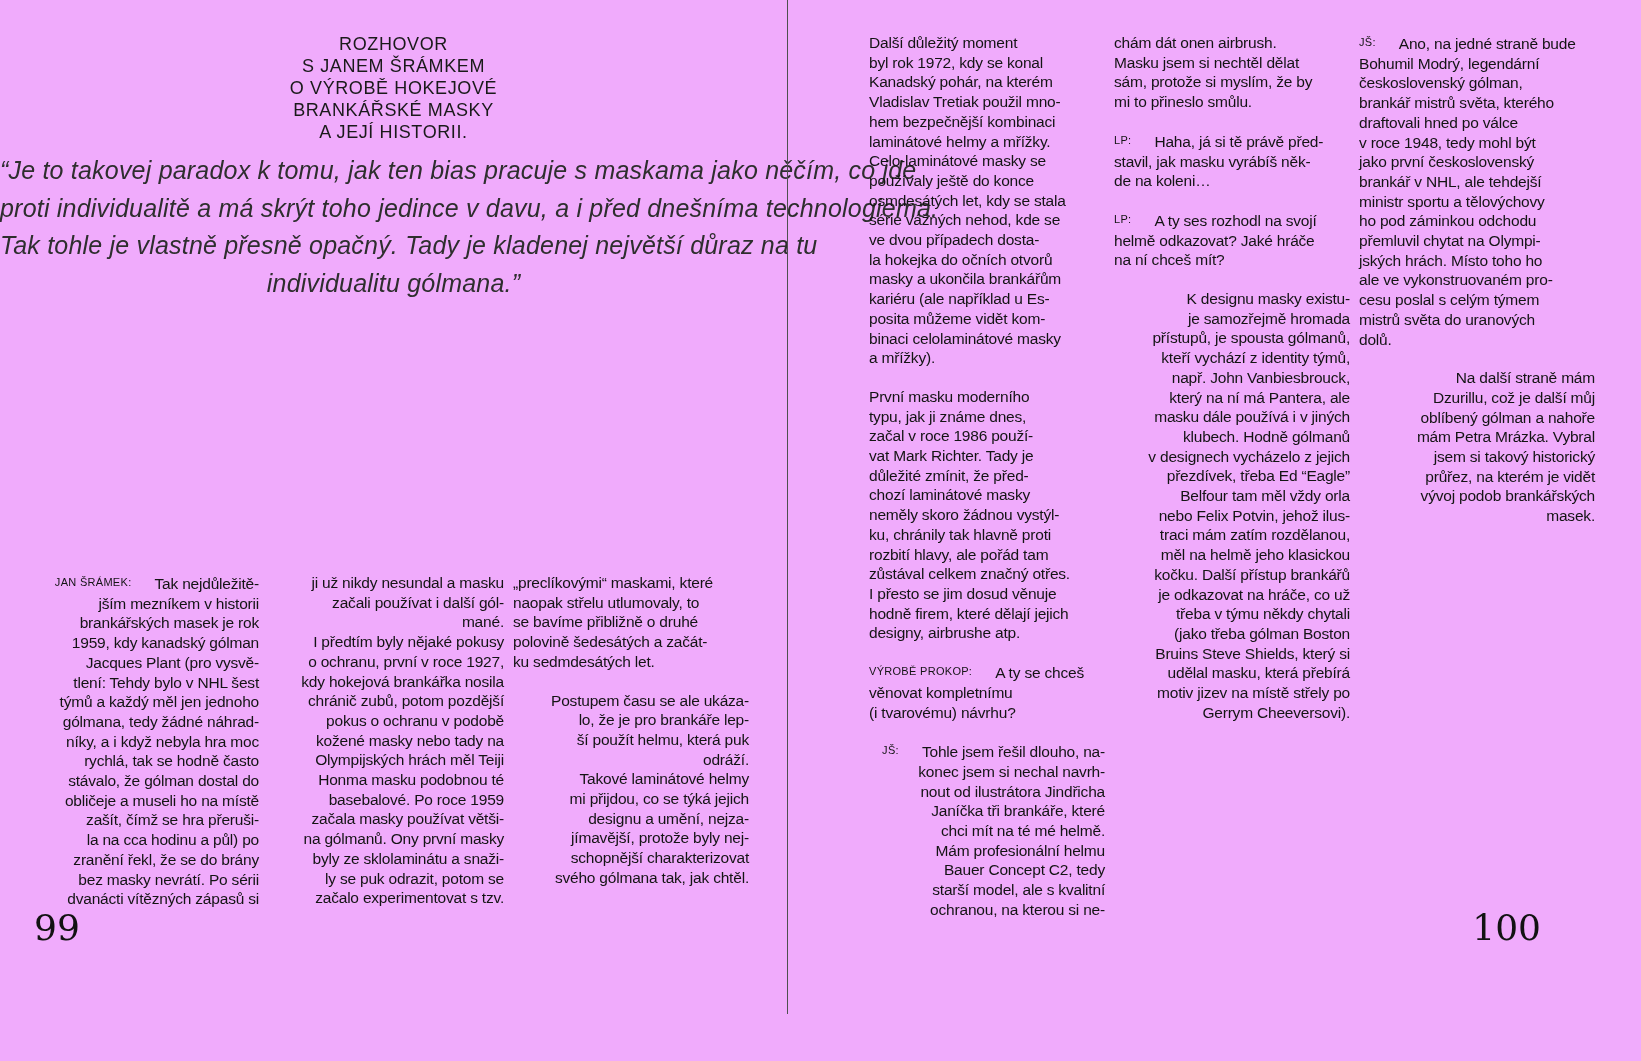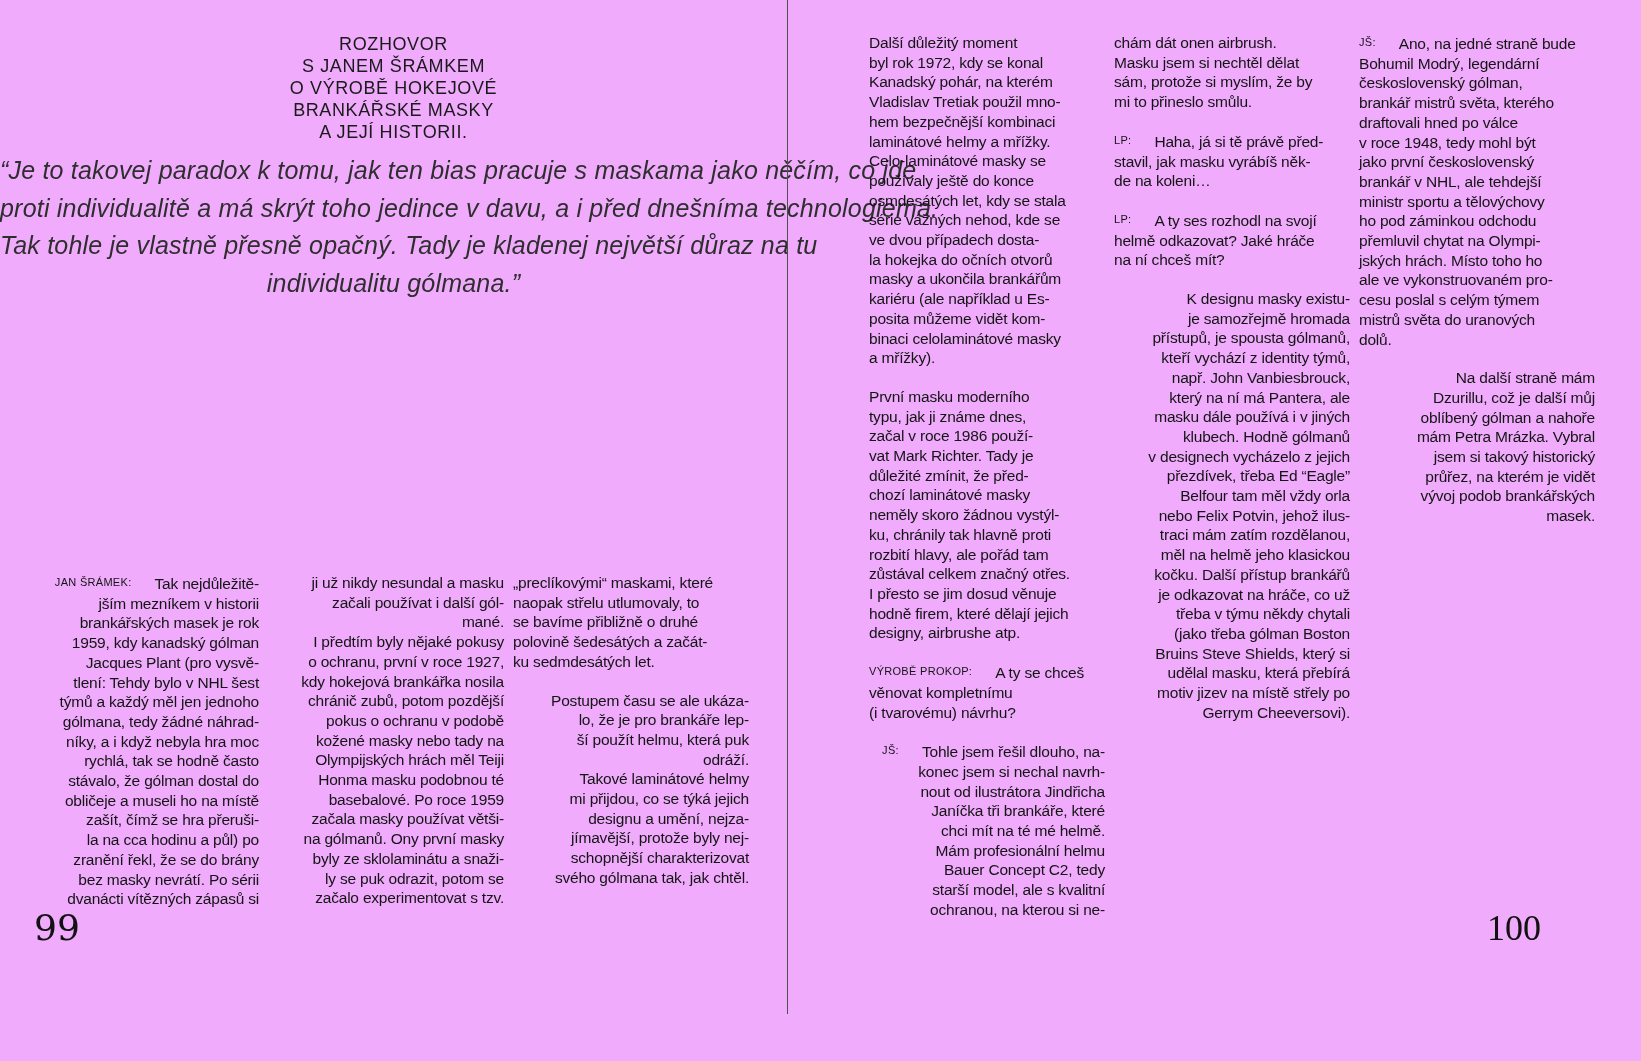--- a/index.html
+++ b/index.html
@@ -23,21 +23,21 @@
   .col{width:236px;font-size:15.5px;line-height:19.7px;letter-spacing:-0.2px;}
   .block{margin:0 0 19px 0;}
   .block:last-child{margin-bottom:0;text-align:right;}
   .btext{white-space:pre;}
   .spk{font-size:11px;letter-spacing:0.3px;vertical-align:3px;margin-right:23px;}
   .pagenum{
     position:absolute;font-family:"DejaVu Serif", serif;font-size:36px;
     line-height:1;color:#121212;
   }
   .pagenum-left{left:34px;top:910px;}
-  .pagenum-right{right:100px;top:910px;font-family:Liberation Serif, serif;}
+  .pagenum-right{right:100px;top:910px;}
 </style>
 </head>
 <body>
 
 <div class="spread">
 
   <div>
     <div class="title">ROZHOVOR
 S JANEM ŠRÁMKEM
 O VÝROBĚ HOKEJOVÉ

